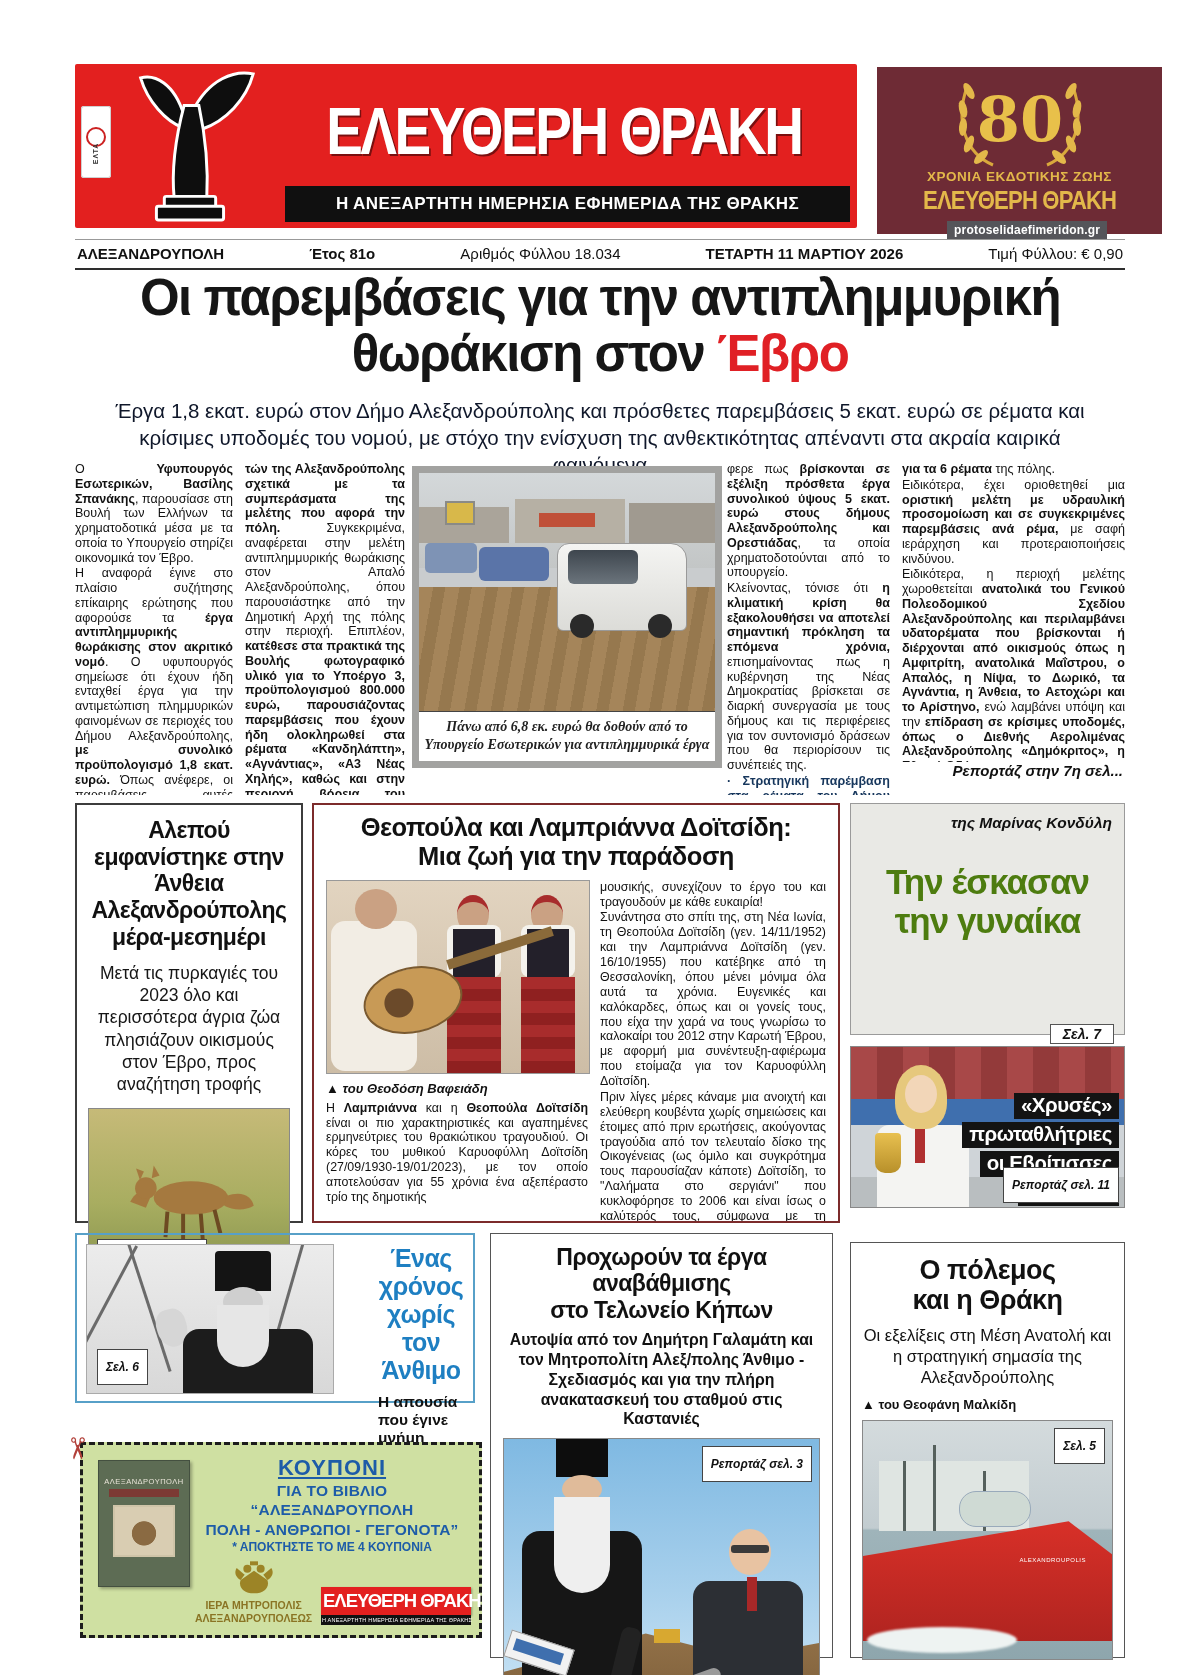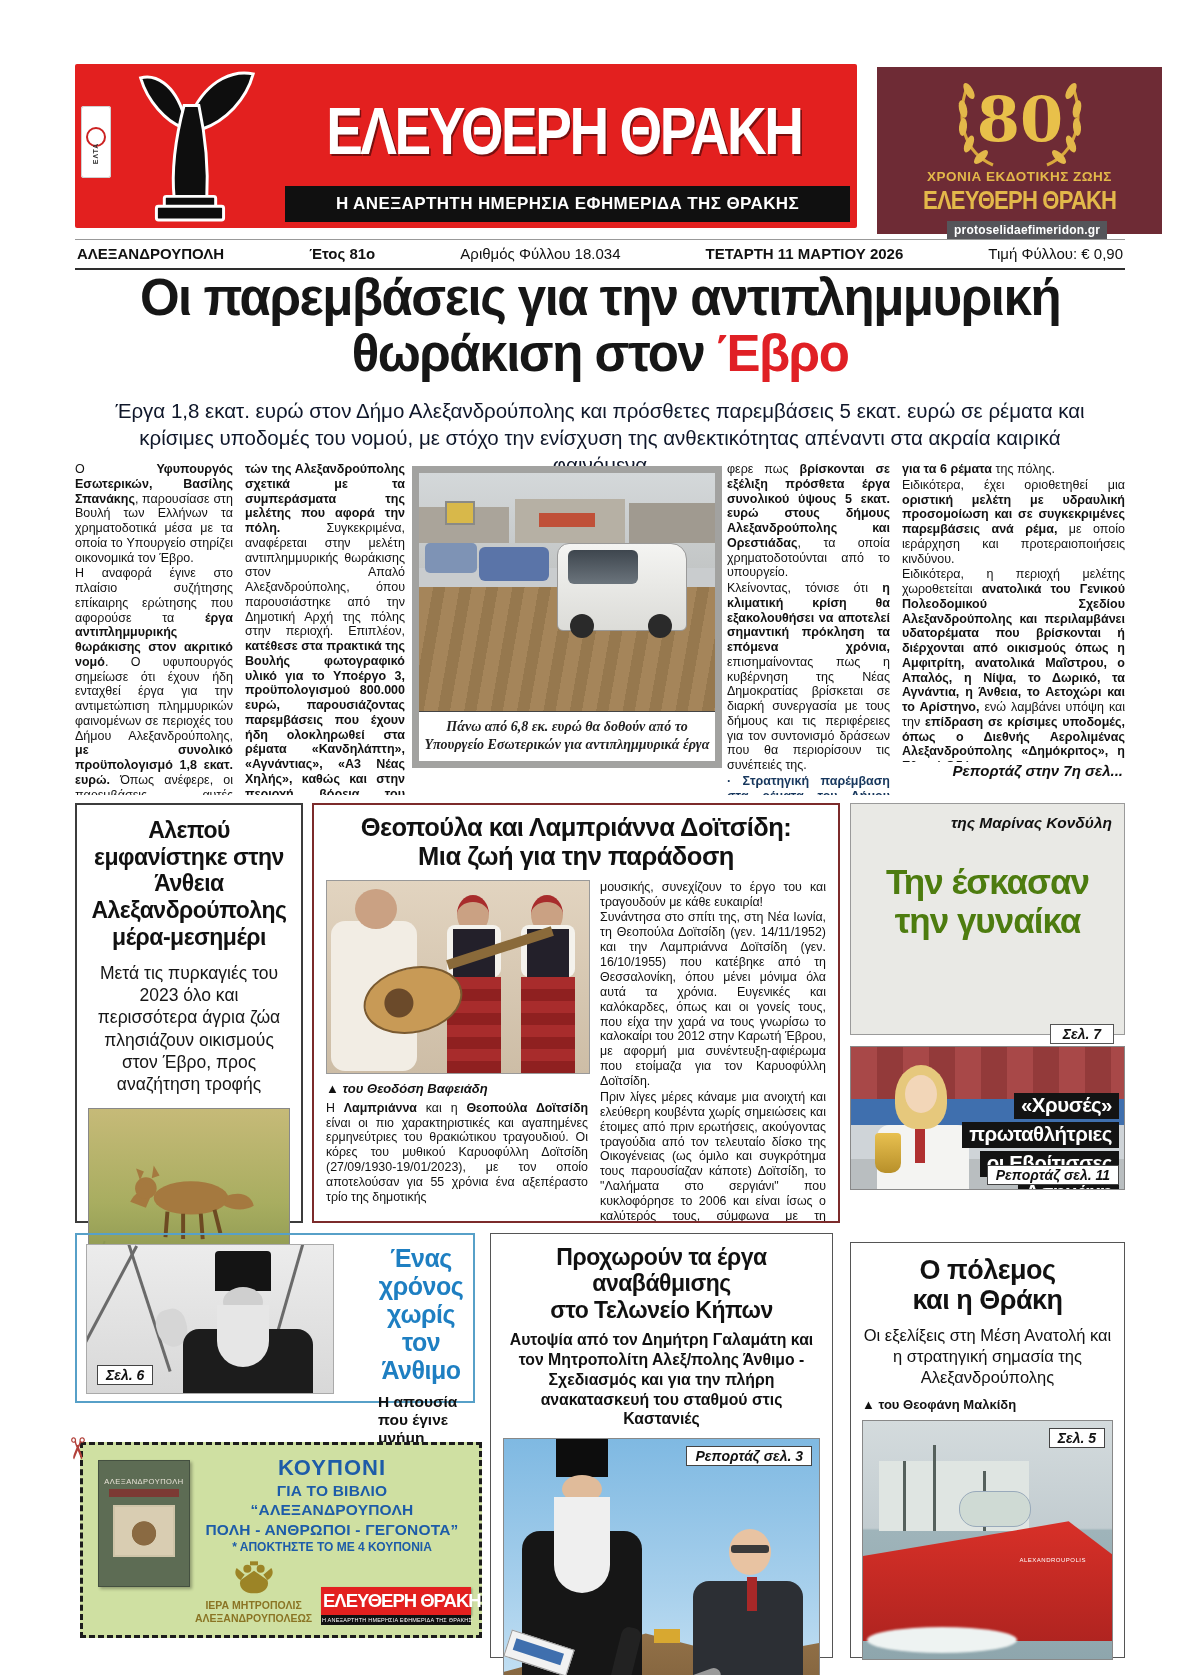--- a/index.html
+++ b/index.html
@@ -52,21 +52,21 @@
   .water{position:absolute;left:0;bottom:0;right:0;height:52%;background:repeating-linear-gradient(100deg,#a5855a 0 14px,#96784e 14px 26px);}
   .car-white{position:absolute;right:28px;top:70px;width:128px;height:86px;background:linear-gradient(#f4f4f2,#dcdcd8);border-radius:12px 16px 6px 6px;border:1px solid #999;}
   .car-white .win{position:absolute;left:10px;top:6px;width:70px;height:34px;background:linear-gradient(#3e464e,#6b747c);border-radius:6px;}
   .car-white .wheel{position:absolute;bottom:-8px;width:24px;height:24px;background:#2a2a2a;border-radius:50%;}
   .car-blue{position:absolute;left:60px;top:74px;width:70px;height:34px;background:#5a74a8;border-radius:6px;}
   .car-blue2{position:absolute;left:6px;top:70px;width:52px;height:30px;background:#7e93b5;border-radius:5px;}
   .sign-y{position:absolute;left:26px;top:28px;width:26px;height:20px;background:#d8b84a;border:2px solid #8a8a86;}
   .banner-r{position:absolute;left:120px;top:40px;width:56px;height:14px;background:#c05038;}
 
   
-  .pbadge{position:absolute;background:#fff;border:1px solid #444;font-style:italic;font-weight:bold;font-size:14px;padding:1px 8px;white-space:nowrap;}
+  .pbadge{position:absolute;background:#fff;border:1px solid #444;font-style:italic;font-weight:bold;font-size:12px;padding:10px 8px;white-space:nowrap;}
 
   
   #fox-box{left:75px;top:803px;width:228px;height:420px;border:2px solid #3c3c3c;box-sizing:border-box;padding:12px 11px;}
   #fox-title{font-size:23px;font-weight:bold;text-align:center;line-height:1.16;letter-spacing:-.5px;}
   #fox-sub{margin-top:12px;font-size:17.5px;text-align:center;line-height:1.26;color:#161616;}
   #fox-photo{position:relative;margin-top:13px;height:172px;border:1px solid #888;background:linear-gradient(#c6ba78 0%,#a8ad60 55%,#83914c 100%);overflow:hidden;}
 
   
   #doi-box{left:312px;top:803px;width:528px;height:420px;border:2px solid #7c2b2b;box-sizing:border-box;padding:8px 12px 6px;overflow:hidden;}
   #doi-title{text-align:center;font-weight:bold;font-size:25.5px;line-height:1.15;letter-spacing:-.5px;}
@@ -88,21 +88,21 @@
   .wom .vest{position:absolute;left:8px;top:34px;width:42px;height:50px;background:#23202a;}
   .wom .sk{position:absolute;left:2px;top:82px;width:54px;height:96px;background:repeating-linear-gradient(#a82c2c 0 12px,#8f2020 12px 24px);}
 
   
   #kon-box{left:850px;top:803px;width:275px;height:232px;background:#e9e9e5;border:1px solid #9a9a9a;box-sizing:border-box;padding:10px 12px;}
   #kon-byline{text-align:right;font-style:italic;font-weight:bold;font-size:15.5px;}
   #kon-title{margin-top:30px;text-align:center;font-weight:bold;font-size:35px;line-height:1.12;color:#4d7c0f;letter-spacing:-1px;}
   #kon-badge{right:10px;bottom:-10px;font-size:14px;padding:1px 12px;border-color:#555;}
 
   
-  #sports-photo{left:850px;top:1046px;width:275px;height:144px;border:1px solid #888;box-sizing:border-box;overflow:hidden;background:#cfd4d8;}
+  #sports-photo{left:850px;top:1046px;width:275px;height:162px;border:1px solid #888;box-sizing:border-box;overflow:hidden;background:#cfd4d8;}
   .arena-top{position:absolute;left:0;top:0;right:0;height:52px;background:repeating-linear-gradient(90deg,#a84848 0 26px,#933a3a 26px 52px);}
   .arena-band{position:absolute;left:0;top:52px;right:0;height:26px;background:#3f6fae;}
   .arena-floor{position:absolute;left:0;bottom:0;right:0;height:30px;background:#b9bec0;}
   .athlete-hair{position:absolute;left:44px;top:18px;width:52px;height:64px;background:#e6c87c;border-radius:50% 50% 40% 40%;}
   .athlete-face{position:absolute;left:54px;top:28px;width:32px;height:38px;background:#f2d6b8;border-radius:50%;}
   .athlete-body{position:absolute;left:26px;top:78px;width:92px;height:108px;background:#f4f4f2;border-radius:12px 12px 0 0;}
   .athlete-medal{position:absolute;left:64px;top:82px;width:10px;height:34px;background:#b03030;}
   .trophy{position:absolute;left:24px;top:86px;width:26px;height:40px;background:linear-gradient(#e8c050,#b8902a);border-radius:4px 4px 10px 10px;}
   #sports-lines{position:absolute;right:5px;top:46px;display:flex;flex-direction:column;align-items:flex-end;gap:3px;}
   #sports-lines div{background:#131313;color:#fff;font-weight:bold;font-size:20.5px;padding:0 7px 2px;letter-spacing:-.5px;}
@@ -159,21 +159,21 @@
   #war-badge{top:7px;right:7px;}
 
   
   #coupon{left:80px;top:1442px;width:402px;height:196px;border:3px dashed #1c1c1c;background:#cfe0a2;box-sizing:border-box;}
   #scissors{position:absolute;left:-18px;top:-14px;font-size:30px;color:#b2403a;transform:rotate(90deg);}
   #book{position:absolute;left:15px;top:15px;width:90px;height:125px;background:#5d6c54;border:1px solid #445040;display:flex;flex-direction:column;align-items:center;box-shadow:2px 2px 3px rgba(0,0,0,.3);}
   #book .bt{margin-top:16px;color:#e8e4d8;font-size:7.5px;letter-spacing:.5px;white-space:nowrap;}
   #book .rb{margin-top:3px;width:70px;height:8px;background:#7c3a34;}
   #book .im{margin-top:8px;width:58px;height:48px;background:radial-gradient(circle at 50% 55%,#8a6a42 0 30%,#d9cdb2 32%);border:2px solid #cfc4a8;}
   #coupon-right{position:absolute;left:112px;top:10px;right:10px;text-align:center;}
-  #coupon-h{display:inline-block;color:#1d5ca8;font-weight:bold;font-size:22px;letter-spacing:1px;}
+  #coupon-h{display:inline-block;color:#1d5ca8;font-weight:bold;font-size:22px;text-decoration:underline;letter-spacing:1px;}
   .coupon-l{color:#1d5ca8;font-weight:bold;font-size:15.5px;line-height:1.25;letter-spacing:.2px;}
   .coupon-s{color:#1d5ca8;font-weight:bold;font-size:12px;margin-top:1px;}
   #coupon-bottom{position:absolute;left:112px;right:8px;bottom:10px;display:flex;align-items:flex-end;justify-content:space-between;}
   #church{text-align:center;color:#8a7424;font-weight:bold;font-size:10.5px;line-height:1.25;}
   #mini-logo{width:150px;}
   #mini-red{background:#e3201f;color:#fff;text-align:center;font-weight:bold;font-size:18.5px;letter-spacing:-1px;padding:3px 2px;white-space:nowrap;transform-origin:left;box-shadow:1px 1px 2px rgba(0,0,0,.35);}
   #mini-black{background:#111;color:#fff;text-align:center;font-size:5.5px;padding:2px 1px;white-space:nowrap;letter-spacing:.2px;}
 </style>
 </head>
 <body>
@@ -249,21 +249,21 @@
     <div class="leadcol" id="lc2">
         <p class="rp"><span class="b">τών της Αλεξανδρούπολης σχετικά με τα συμπεράσματα της μελέτης που αφορά την πόλη.</span><span> Συγκεκριμένα, αναφέρεται στην μελέτη αντιπλημμυρικής θωράκισης στον Απαλό Αλεξανδρούπολης, όπου παρουσιάστηκε από την Δημοτική Αρχή της πόλης στην περιοχή. Επιπλέον, </span><span class="b">κατέθεσε στα πρακτικά της Βουλής φωτογραφικό υλικό για το Υποέργο 3, προϋπολογισμού 800.000 ευρώ, παρουσιάζοντας παρεμβάσεις που έχουν ήδη ολοκληρωθεί στα ρέματα «Κανδηλάπτη», «Αγνάντιας», «Α3 Νέας Χηλής», καθώς και στην περιοχή βόρεια του οικισμού Απαλού.</span></p>
       </div>
     <div class="leadcol" id="lc3">
         <p class="rp"><span>φερε πως </span><span class="b">βρίσκονται σε εξέλιξη πρόσθετα έργα συνολικού ύψους 5 εκατ. ευρώ στους δήμους Αλεξανδρούπολης και Ορεστιάδας</span><span>, τα οποία χρηματοδοτούνται από το υπουργείο.</span></p>
         <p class="rp"><span>Κλείνοντας, τόνισε ότι </span><span class="b">η κλιματική κρίση θα εξακολουθήσει να αποτελεί σημαντική πρόκληση τα επόμενα χρόνια,</span><span> επισημαίνοντας πως η κυβέρνηση της Νέας Δημοκρατίας βρίσκεται σε διαρκή συνεργασία με τους δήμους και τις περιφέρειες για τον συντονισμό δράσεων που θα περιορίσουν τις συνέπειές της.</span></p>
         <p class="rp"><span class="navy">· Στρατηγική παρέμβαση στα ρέματα του Δήμου Αλεξανδρούπολης</span></p>
       </div>
     <div class="leadcol" id="lc4">
         <p class="rp"><span class="b">για τα 6 ρέματα</span><span> της πόλης.</span></p>
-        <p class="rp"><span>Ειδικότερα, έχει οριοθετηθεί μια </span><span class="b">οριστική μελέτη με υδραυλική προσομοίωση και σε συγκεκριμένες παρεμβάσεις ανά ρέμα,</span><span> με οποίο ιεράρχηση και προτεραιοποιήσεις κινδύνου.</span></p>
+        <p class="rp"><span>Ειδικότερα, έχει οριοθετηθεί μια </span><span class="b">οριστική μελέτη με υδραυλική προσομοίωση και σε συγκεκριμένες παρεμβάσεις ανά ρέμα,</span><span> με σαφή ιεράρχηση και προτεραιοποιήσεις κινδύνου.</span></p>
         <p class="rp"><span>Ειδικότερα, η περιοχή μελέτης χωροθετείται </span><span class="b">ανατολικά του Γενικού Πολεοδομικού Σχεδίου Αλεξανδρούπολης και περιλαμβάνει υδατορέματα που βρίσκονται ή διέρχονται από οικισμούς όπως η Αμφιτρίτη, ανατολικά Μαΐστρου, ο Απαλός, η Νίψα, το Δωρικό, τα Αγνάντια, η Άνθεια, το Αετοχώρι και το Αρίστηνο,</span><span> ενώ λαμβάνει υπόψη και την </span><span class="b">επίδραση σε κρίσιμες υποδομές, όπως ο Διεθνής Αερολιμένας Αλεξανδρούπολης «Δημόκριτος», η Εθνική Οδός</span></p>
       </div>
 
     <div id="lead-photo-frame">
       <div id="lead-photo">
         <div class="sky"></div>
         <div class="bldg" style="left:0;top:34px;width:90px;height:36px;"></div>
         <div class="bldg" style="left:96px;top:26px;width:110px;height:44px;background:#b6b0a4;"></div>
         <div class="bldg" style="right:0;top:30px;width:86px;height:40px;background:#a09a90;"></div>
         <div class="banner-r"></div>

